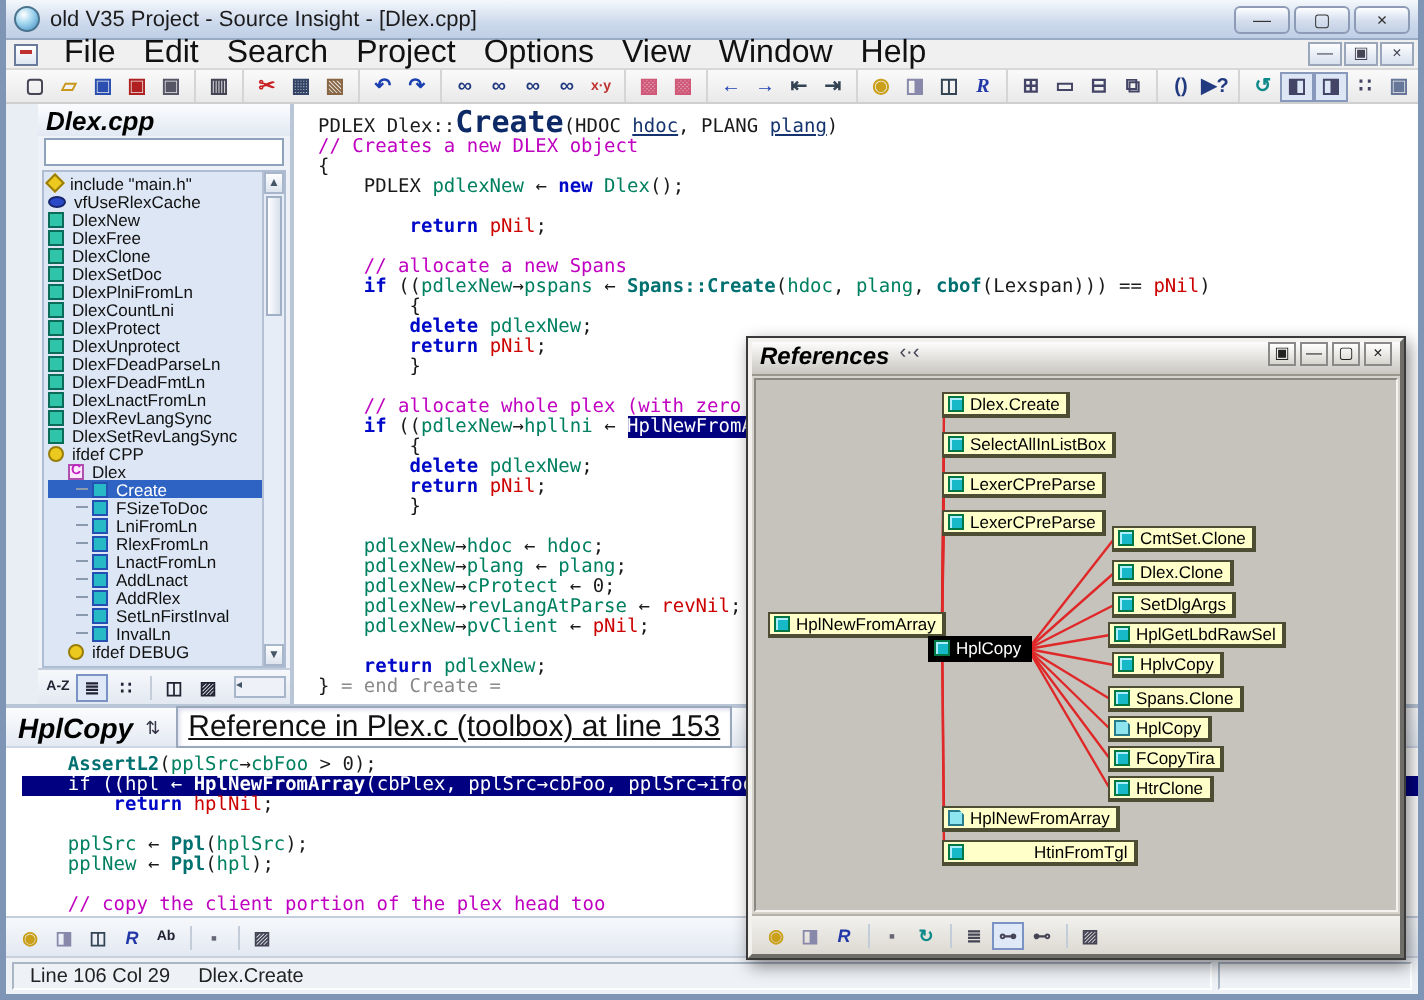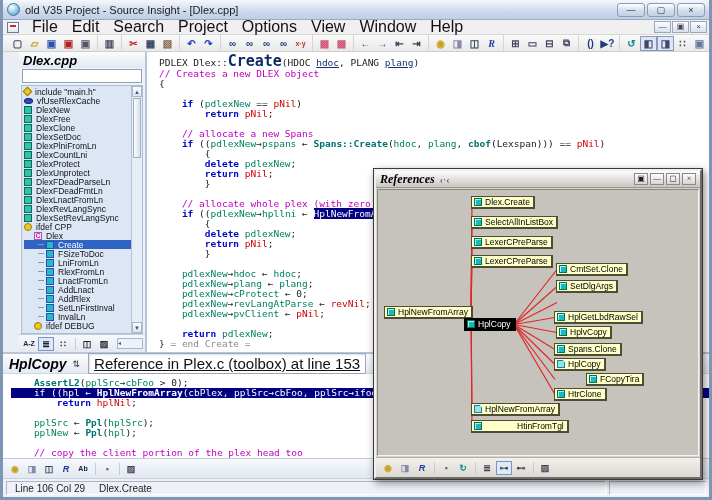--- a/index.html
+++ b/index.html
@@ -74,21 +74,21 @@
   #ctxcode{flex:1;padding:4px 0 0 8px;overflow:hidden;}
   #ctxtoolbar{height:20px;background:linear-gradient(#f6f8fb,#e3e9f2);border-top:1px solid #c2cddd;display:flex;align-items:center;padding:0 4px;}
   
   #statusbar{position:absolute;left:0;top:478px;width:100%;height:19px;background:#eef1f6;border-top:1px solid #c8d0dc;display:flex;align-items:center;padding:2px 3px;}
   .scell{height:14px;border:1px solid;border-color:#aab6c6 #fff #fff #aab6c6;font-size:10px;color:#222;display:flex;align-items:center;padding:0 8px;}
   #scell1{width:600px;} #scell2{flex:1;margin-left:3px;}
   #spos{margin-right:14px;}
   
   #refs{position:absolute;left:370px;top:168px;width:330px;height:312px;background:#d6d3cd;border:1px solid #3a3a3a;box-shadow:2px 3px 8px rgba(0,0,0,.45);display:flex;flex-direction:column;}
   #refsinner{flex:1;display:flex;flex-direction:column;border:2px solid;border-color:#f2f1ee #6f6d68 #6f6d68 #f2f1ee;}
-  #refstitle{height:17px;background:linear-gradient(#fdfdfd,#c9c6c0);display:flex;align-items:center;padding:0 4px;border-bottom:1px solid #9a9790;font-family:Liberation Serif, serif;}
+  #refstitle{height:17px;background:linear-gradient(#fdfdfd,#c9c6c0);display:flex;align-items:flex-start;padding:0 4px;border-bottom:1px solid #9a9790;}
   #refstext{font-size:12px;font-weight:bold;font-style:italic;color:#000;margin-right:5px;}
   #refsicon{font-size:10px;color:#445;flex:1;text-align:left;}
   .refbtn{width:14px;height:12px;border:1px solid #8a8a8a;background:linear-gradient(#fff,#d8d5cf);font-size:8px;line-height:10px;text-align:center;color:#222;margin-left:2px;}
   #refscanvas{flex:1;position:relative;background:#c6c3bd;border:1px solid;border-color:#8a8780 #f4f3f0 #f4f3f0 #8a8780;margin:1px;overflow:hidden;}
   #edges{position:absolute;left:0;top:0;width:100%;height:100%;}
   .node{position:absolute;display:flex;align-items:center;background:#ffffc9;border:1px solid #4d4d33;border-right-width:2px;border-bottom-width:2px;padding:1px 3px 1px 2px;font-size:8.5px;color:#000;white-space:nowrap;height:13px;}
   .node.sel{background:#000;color:#fff;border-color:#000;}
   .nico{width:8px;height:8px;flex:none;margin-right:3px;background:#17b9c9;border:1px solid #074;box-shadow:inset 1px 1px 0 #aef;}
   .nico.page{background:#8fe5ef;border:1px solid #2a7c8c;box-shadow:none;clip-path:polygon(0 0,70% 0,100% 30%,100% 100%,0 100%);}
   #refstoolbar{height:20px;background:linear-gradient(#f2f1ee,#ddd9d2);border-top:1px solid #b5b1a9;display:flex;align-items:center;padding:0 4px;}
@@ -324,22 +324,22 @@
           <div id="sbhscroll">
             <span>◂</span>
           </div>
         </div>
     </div>
     <div id="editor">
       <div id="code">
           <div class="cline big"><span class="tk-p">PDLEX Dlex::</span><span class="tk-b">Create</span><span class="tk-p">(HDOC </span><span class="tk-u">hdoc</span><span class="tk-p">, PLANG </span><span class="tk-u">plang</span><span class="tk-p">)</span></div>
           <div class="cline"><span class="tk-c">// Creates a new DLEX object</span></div>
           <div class="cline"><span class="tk-p">{</span></div>
+          <div class="cline"><span class="tk-p">    PDLEX </span><span class="tk-i">pdlexNew</span><span class="tk-p"> ← </span><span class="tk-k">new</span><span class="tk-p"> </span><span class="tk-i">Dlex</span><span class="tk-p">();</span></div>
           <div class="cline">&nbsp;</div>
-          <div class="cline"><span class="tk-p">    </span><span class="tk-k">if</span><span class="tk-p"> (</span><span class="tk-i">pdlexNew</span><span class="tk-p"> == </span><span class="tk-r">pNil</span><span class="tk-p">)</span></div>
           <div class="cline"><span class="tk-p">        </span><span class="tk-k">return</span><span class="tk-p"> </span><span class="tk-r">pNil</span><span class="tk-p">;</span></div>
           <div class="cline">&nbsp;</div>
           <div class="cline"><span class="tk-c">    // allocate a new Spans</span></div>
           <div class="cline"><span class="tk-p">    </span><span class="tk-k">if</span><span class="tk-p"> ((</span><span class="tk-i">pdlexNew</span><span class="tk-p">→</span><span class="tk-i">pspans</span><span class="tk-p"> ← </span><span class="tk-f">Spans::Create</span><span class="tk-p">(</span><span class="tk-i">hdoc</span><span class="tk-p">, </span><span class="tk-i">plang</span><span class="tk-p">, </span><span class="tk-f">cbof</span><span class="tk-p">(Lexspan))) == </span><span class="tk-r">pNil</span><span class="tk-p">)</span></div>
           <div class="cline"><span class="tk-p">        {</span></div>
           <div class="cline"><span class="tk-p">        </span><span class="tk-k">delete</span><span class="tk-p"> </span><span class="tk-i">pdlexNew</span><span class="tk-p">;</span></div>
           <div class="cline"><span class="tk-p">        </span><span class="tk-k">return</span><span class="tk-p"> </span><span class="tk-r">pNil</span><span class="tk-p">;</span></div>
           <div class="cline"><span class="tk-p">        }</span></div>
           <div class="cline">&nbsp;</div>
           <div class="cline"><span class="tk-c">    // allocate whole plex (with zero'ed out ele</span></div>
@@ -461,41 +461,41 @@
             <span>HplCopy</span>
           </div>
           <div class="node" style="left: 178px; top: 73px;">
             <span class="nico"></span>
             <span>CmtSet.Clone</span>
           </div>
           <div class="node" style="left: 178px; top: 90px;">
             <span class="nico"></span>
             <span>Dlex.Clone</span>
           </div>
-          <div class="node" style="left: 178px; top: 90px;">
+          <div class="node" style="left: 178px; top: 106px;">
             <span class="nico"></span>
             <span>SetDlgArgs</span>
           </div>
           <div class="node" style="left: 176px; top: 121px;">
             <span class="nico"></span>
             <span>HplGetLbdRawSel</span>
           </div>
           <div class="node" style="left: 178px; top: 136px;">
             <span class="nico"></span>
             <span>HplvCopy</span>
           </div>
           <div class="node" style="left: 176px; top: 153px;">
             <span class="nico"></span>
             <span>Spans.Clone</span>
           </div>
           <div class="node" style="left: 176px; top: 168px;">
             <span class="nico page"></span>
             <span>HplCopy</span>
           </div>
-          <div class="node" style="left: 176px; top: 183px; margin-left: 32px;">
+          <div class="node" style="left: 176px; top: 183px;">
             <span class="nico"></span>
             <span>FCopyTira</span>
           </div>
           <div class="node" style="left: 176px; top: 198px;">
             <span class="nico"></span>
             <span>HtrClone</span>
           </div>
           <div class="node" style="left: 93px; top: 213px;">
             <span class="nico page"></span>
             <span>HplNewFromArray</span>

